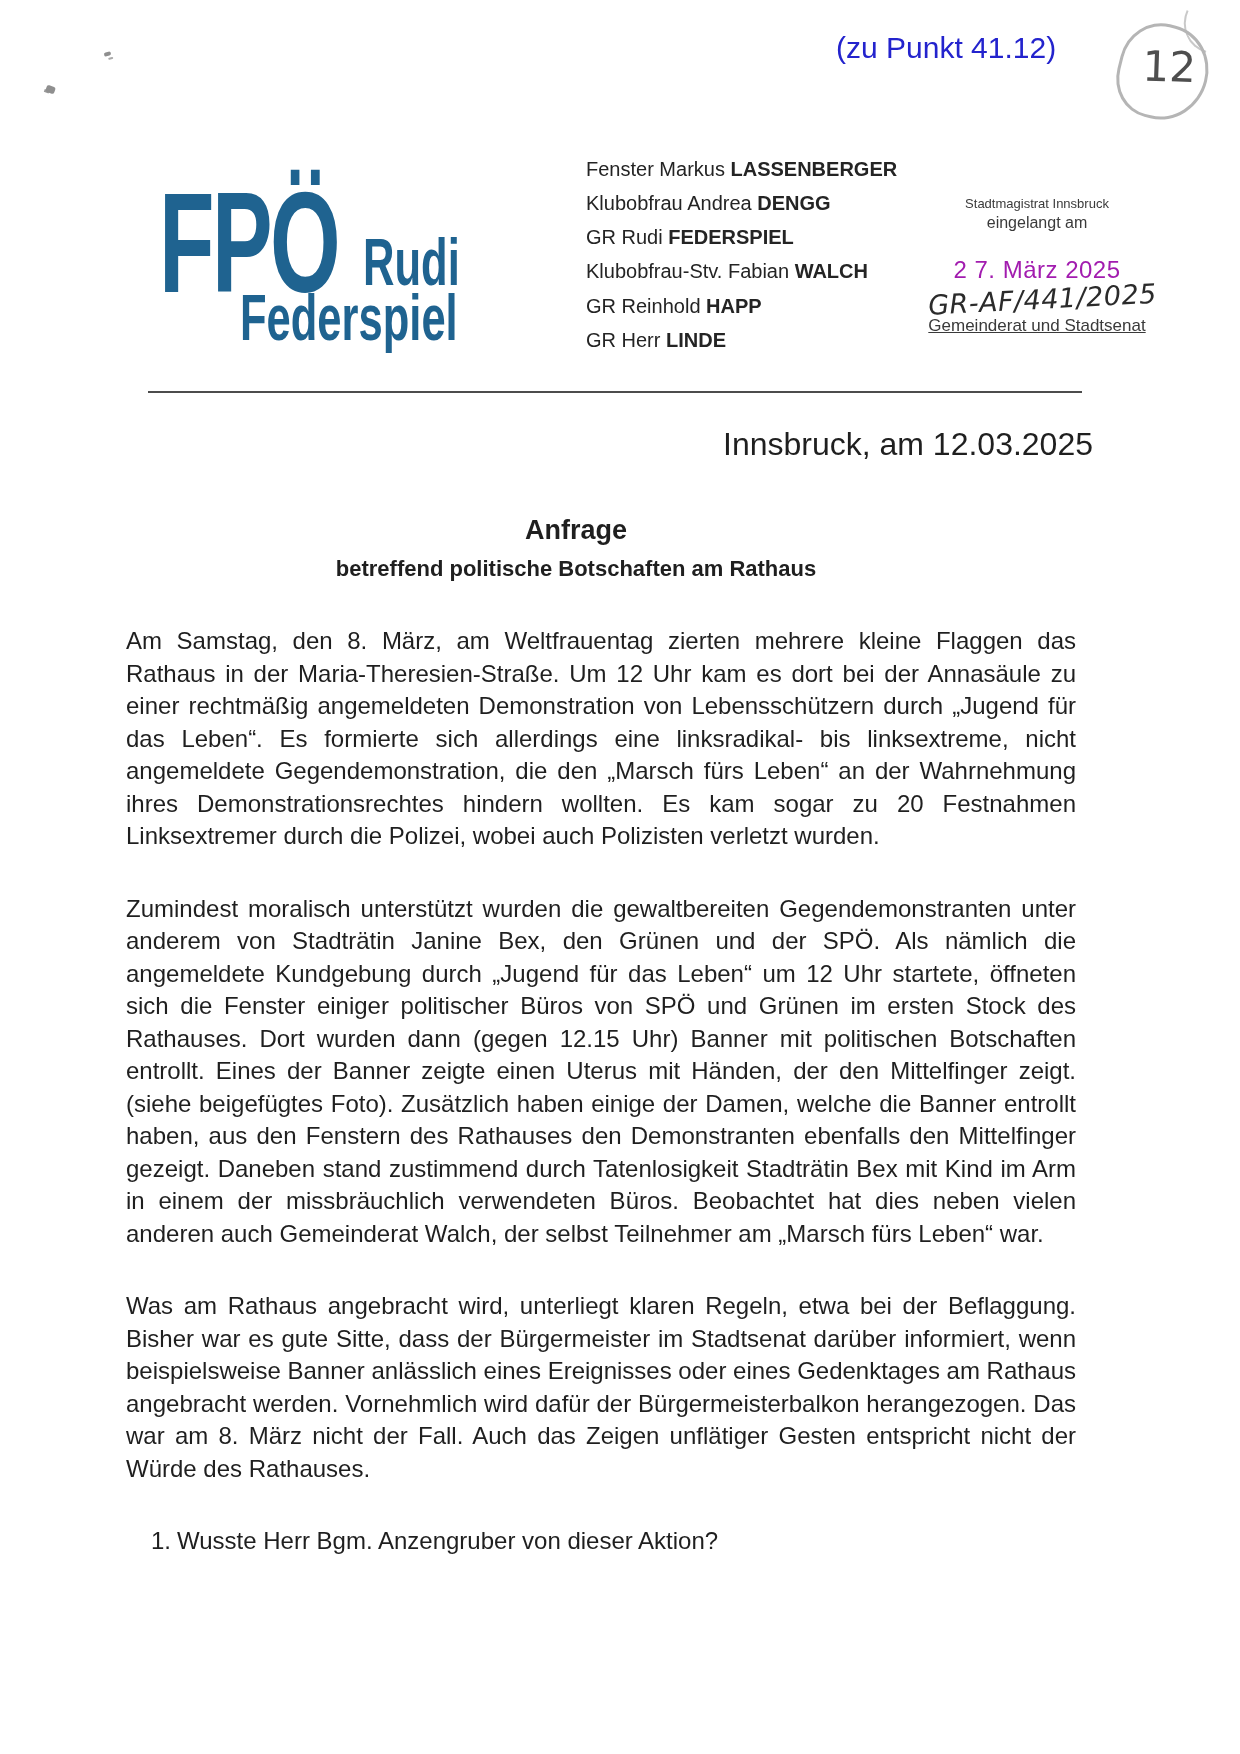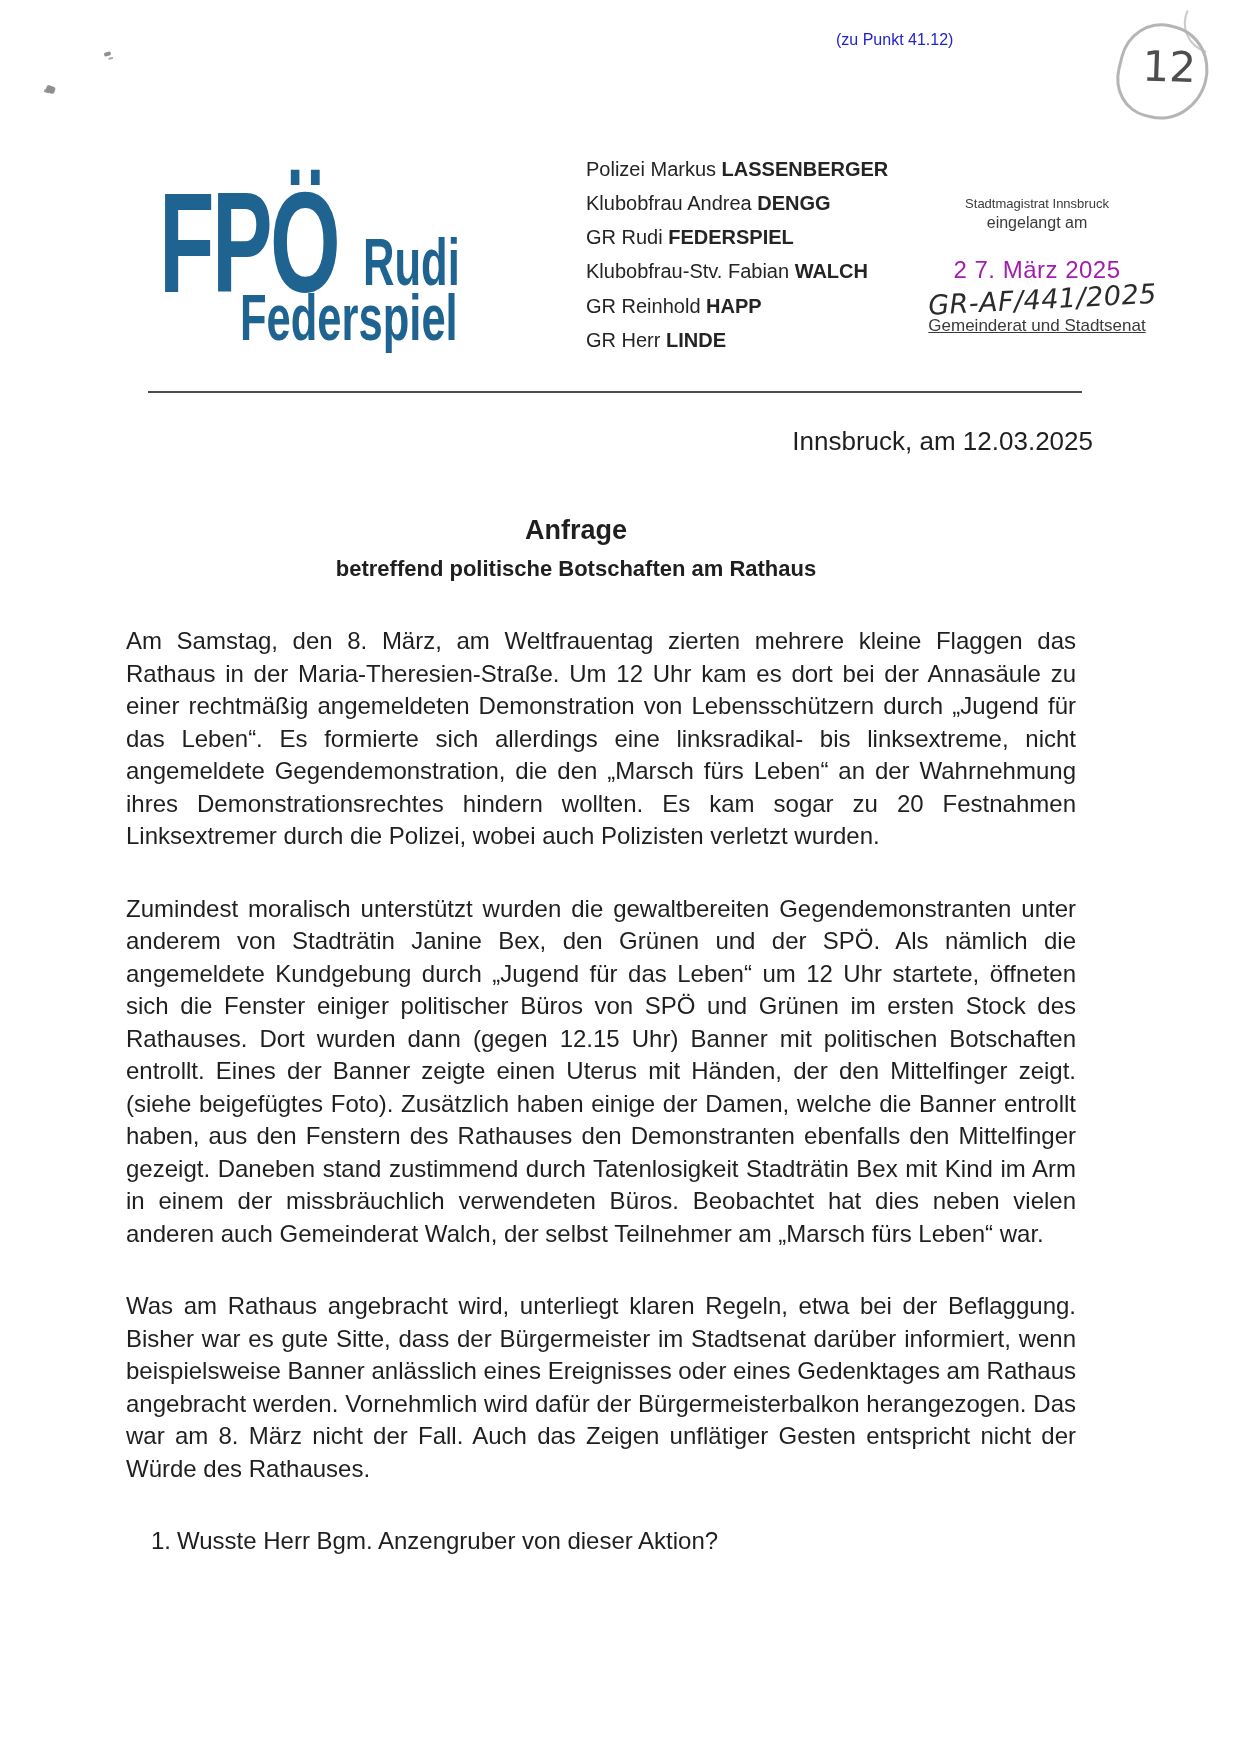--- a/index.html
+++ b/index.html
@@ -3,21 +3,21 @@
 <meta charset="utf-8">
 <style>
   html,body { margin:0; padding:0; background:#e8e8e8; }
   .page {
     position:relative; width:1240px; height:1754px; margin:0 auto;
     background:#ffffff; overflow:hidden;
     font-family:"Liberation Sans", sans-serif; color:#1f1f1f;
   }
 
   
-  .ref-note { position:absolute; left:836px; top:31px; font-size:16px; color:#2323cd; }
+  .ref-note { position:absolute; left:836px; top:31px; font-size:30px; color:#2323cd; }
 
   
   .corner-curl {
     position:absolute; left:1183px; top:-14px; width:74px; height:64px;
     border:2px solid transparent; border-left:2px solid #c9c9c9;
     border-radius:50%; transform:rotate(-24deg);
   }
 
   
   .page-circle {
@@ -51,21 +51,21 @@
   .stamp { position:absolute; left:928px; top:196px; width:218px; text-align:center; color:#3a3a3a; }
   .stamp-org { font-size:13px; }
   .stamp-received { font-size:16px; margin-top:3px; }
   .stamp-date { margin-top:24px; font-size:24px; color:#a21caf; white-space:nowrap; letter-spacing:0.5px; }
   .stamp-ref { font-size:27px; font-style:italic; color:#2b2b2b; transform:rotate(-3deg);
                font-family:"DejaVu Sans", sans-serif; white-space:nowrap; letter-spacing:0.5px; }
   .stamp-dept { font-size:17px; margin-top:1px; white-space:nowrap;text-decoration:underline; }
 
   
   .rule { position:absolute; left:148px; top:391px; width:934px; border-top:2px solid #4c4c4c; }
-  .dateline { position:absolute; top:426px; right:147px; font-size:26px; color:#1f1f1f; }
+  .dateline { position:absolute; top:426px; right:147px; font-size:32px; color:#1f1f1f; }
 
   
   .content { position:absolute; left:126px; top:515px; width:950px;
              font-size:24px; line-height:32.5px; text-align:justify; color:#1f1f1f; }
   .title { width:900px; margin:0; text-align:center; font-size:27px; line-height:30px; font-weight:bold; }
   .subtitle { width:900px; margin:11px 0 0 0; text-align:center; font-size:22px; line-height:26px; font-weight:bold; }
   .content p { margin:0 0 40px 0; }
   .content p.first { margin-top:43px; }
   .request { text-align:left; text-decoration:underline; text-underline-offset:5px; margin-bottom:26px !important; }
   .question { display:flex; padding-left:25px; margin-top:26px; text-align:left; }
@@ -87,21 +87,21 @@
     <span class="circle-num">12</span>
   </div>
 
   <div class="logo">
     <span class="logo-fpo">FPÖ</span>
     <span class="logo-rudi">Rudi</span>
     <span class="logo-federspiel">Federspiel</span>
   </div>
 
   <div class="signatories">
-    <div class="sig-row"><span>Polizei Markus </span><sup></sup><span></span><b>LASSENBERGER</b></div>
+    <div class="sig-row"><span>Fenster Markus </span><sup></sup><span></span><b>LASSENBERGER</b></div>
     <div class="sig-row"><span>Klubobfrau Andrea </span><sup></sup><span></span><b>DENGG</b></div>
     <div class="sig-row"><span>GR Rudi </span><sup></sup><span></span><b>FEDERSPIEL</b></div>
     <div class="sig-row"><span>Klubobfrau-Stv. Fabian </span><sup></sup><span></span><b>WALCH</b></div>
     <div class="sig-row"><span>GR Reinhold </span><sup></sup><span></span><b>HAPP</b></div>
     <div class="sig-row"><span>GR Herr </span><sup></sup><span></span><b>LINDE</b></div>
   </div>
 
   <div class="stamp">
     <div class="stamp-org">Stadtmagistrat Innsbruck</div>
     <div class="stamp-received">eingelangt am</div>

